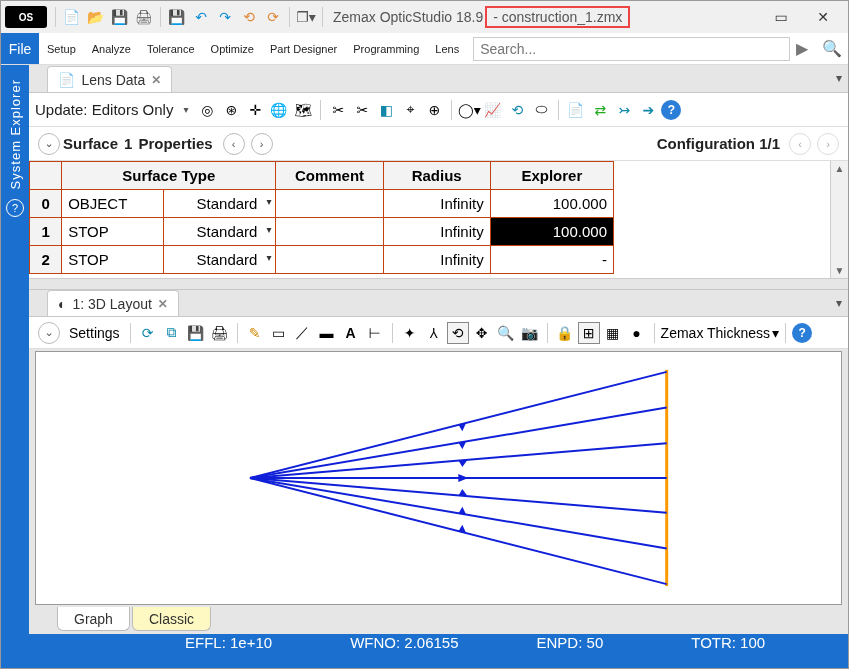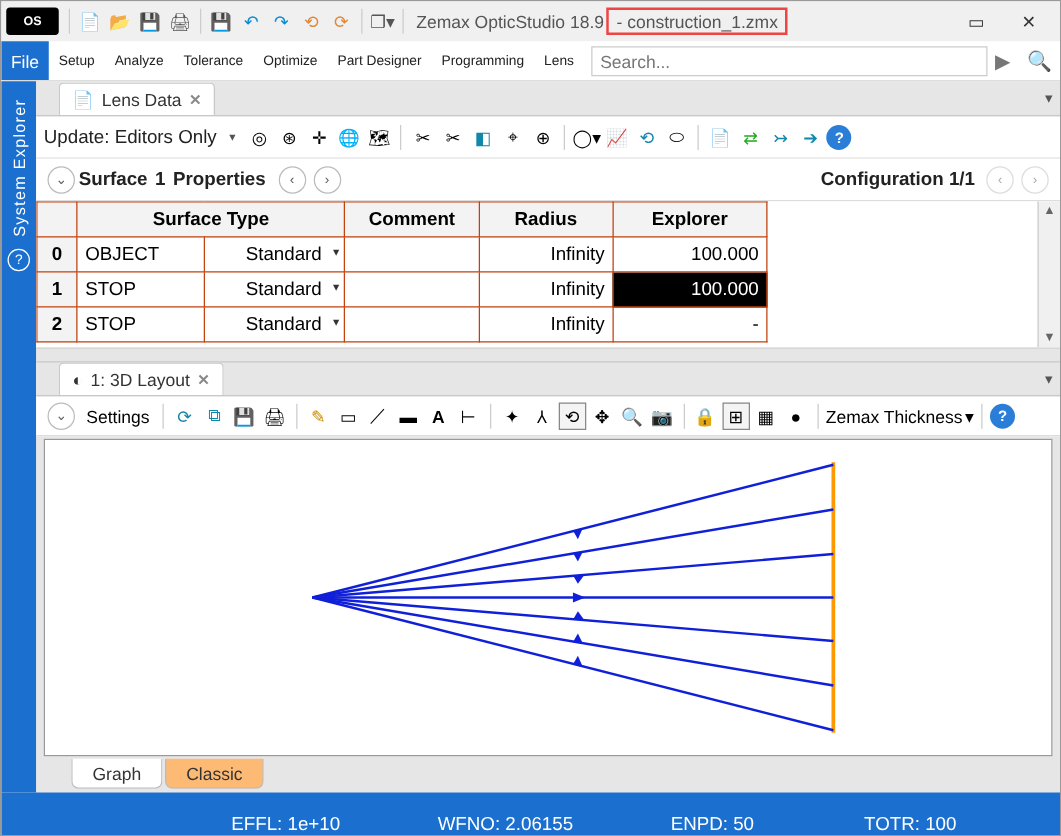--- a/index.html
+++ b/index.html
@@ -44,23 +44,23 @@
   table.grid td.stdcell::after { content:"▾"; position:absolute; right:4px; top:6px; font-size:10px; color:#333;}
   table.grid td.num { text-align:right; }
   table.grid td.sel { background:#000; color:#fff; }
   .vscroll { position:absolute; right:0; top:0; bottom:0; width:18px; background:#f0f0f0; border-left:1px solid #ccc; display:flex; flex-direction:column; align-items:center; justify-content:space-between; padding:2px 0;}
   .vscroll .arr { font-size:10px; color:#666;}
   
   .layout-tabrow { height:28px; background:#e6e6e6; display:flex; align-items:flex-end; padding-left:18px; border-top:1px solid #c8c8c8; position:relative; margin-top:10px;}
   .canvas-wrap { background:#fff; border:1px solid #999; margin:2px 6px 0 6px; height:254px; position:relative;}
   .canvas-wrap svg { width:100%; height:100%; }
   .bottom-tabs { height:26px; display:flex; align-items:flex-end; padding-left:28px; gap:2px; }
-  .btab { height:24px; border:1px solid #bbb; border-top:none; border-radius:0 0 6px 6px; background:#fdba74; padding:0 16px; font-size:14px; display:flex; align-items:center; color:#333;}
+  .btab { height:24px; border:1px solid #bbb; border-top:none; border-radius:0 0 6px 6px; background:#fef9c3; padding:0 16px; font-size:14px; display:flex; align-items:center; color:#333;}
   .btab.active { background:#fff; }
-  .statusbar { position:absolute; left:0; right:0; bottom:0; height:34px; background:#1a6fcf; color:#fff; display:flex; align-items:flex-end; font-size:15px; }
+  .statusbar { position:absolute; left:0; right:0; bottom:0; height:34px; background:#1a6fcf; color:#fff; display:flex; align-items:flex-start; font-size:15px; }
   .statusbar .cell { padding:0 14px; }
   .toolbar3 { height:32px; background:#fff; border-bottom:1px solid #ddd; display:flex; align-items:center; padding:0 6px; gap:2px; font-size:14px;}
   .toolbar3 .settings-lbl { margin:0 4px; }
   .vsep { width:1px; height:20px; background:#ccc; margin:0 4px;}
   .ticon-framed { border:1px solid #888; background:#f4f4f4; }
   .help-icon { width:20px; height:20px; border-radius:50%; background:#2a7ed8; color:#fff; display:flex; align-items:center; justify-content:center; font-size:12px; font-weight:bold;}
 </style>
 </head>
 <body>
 

